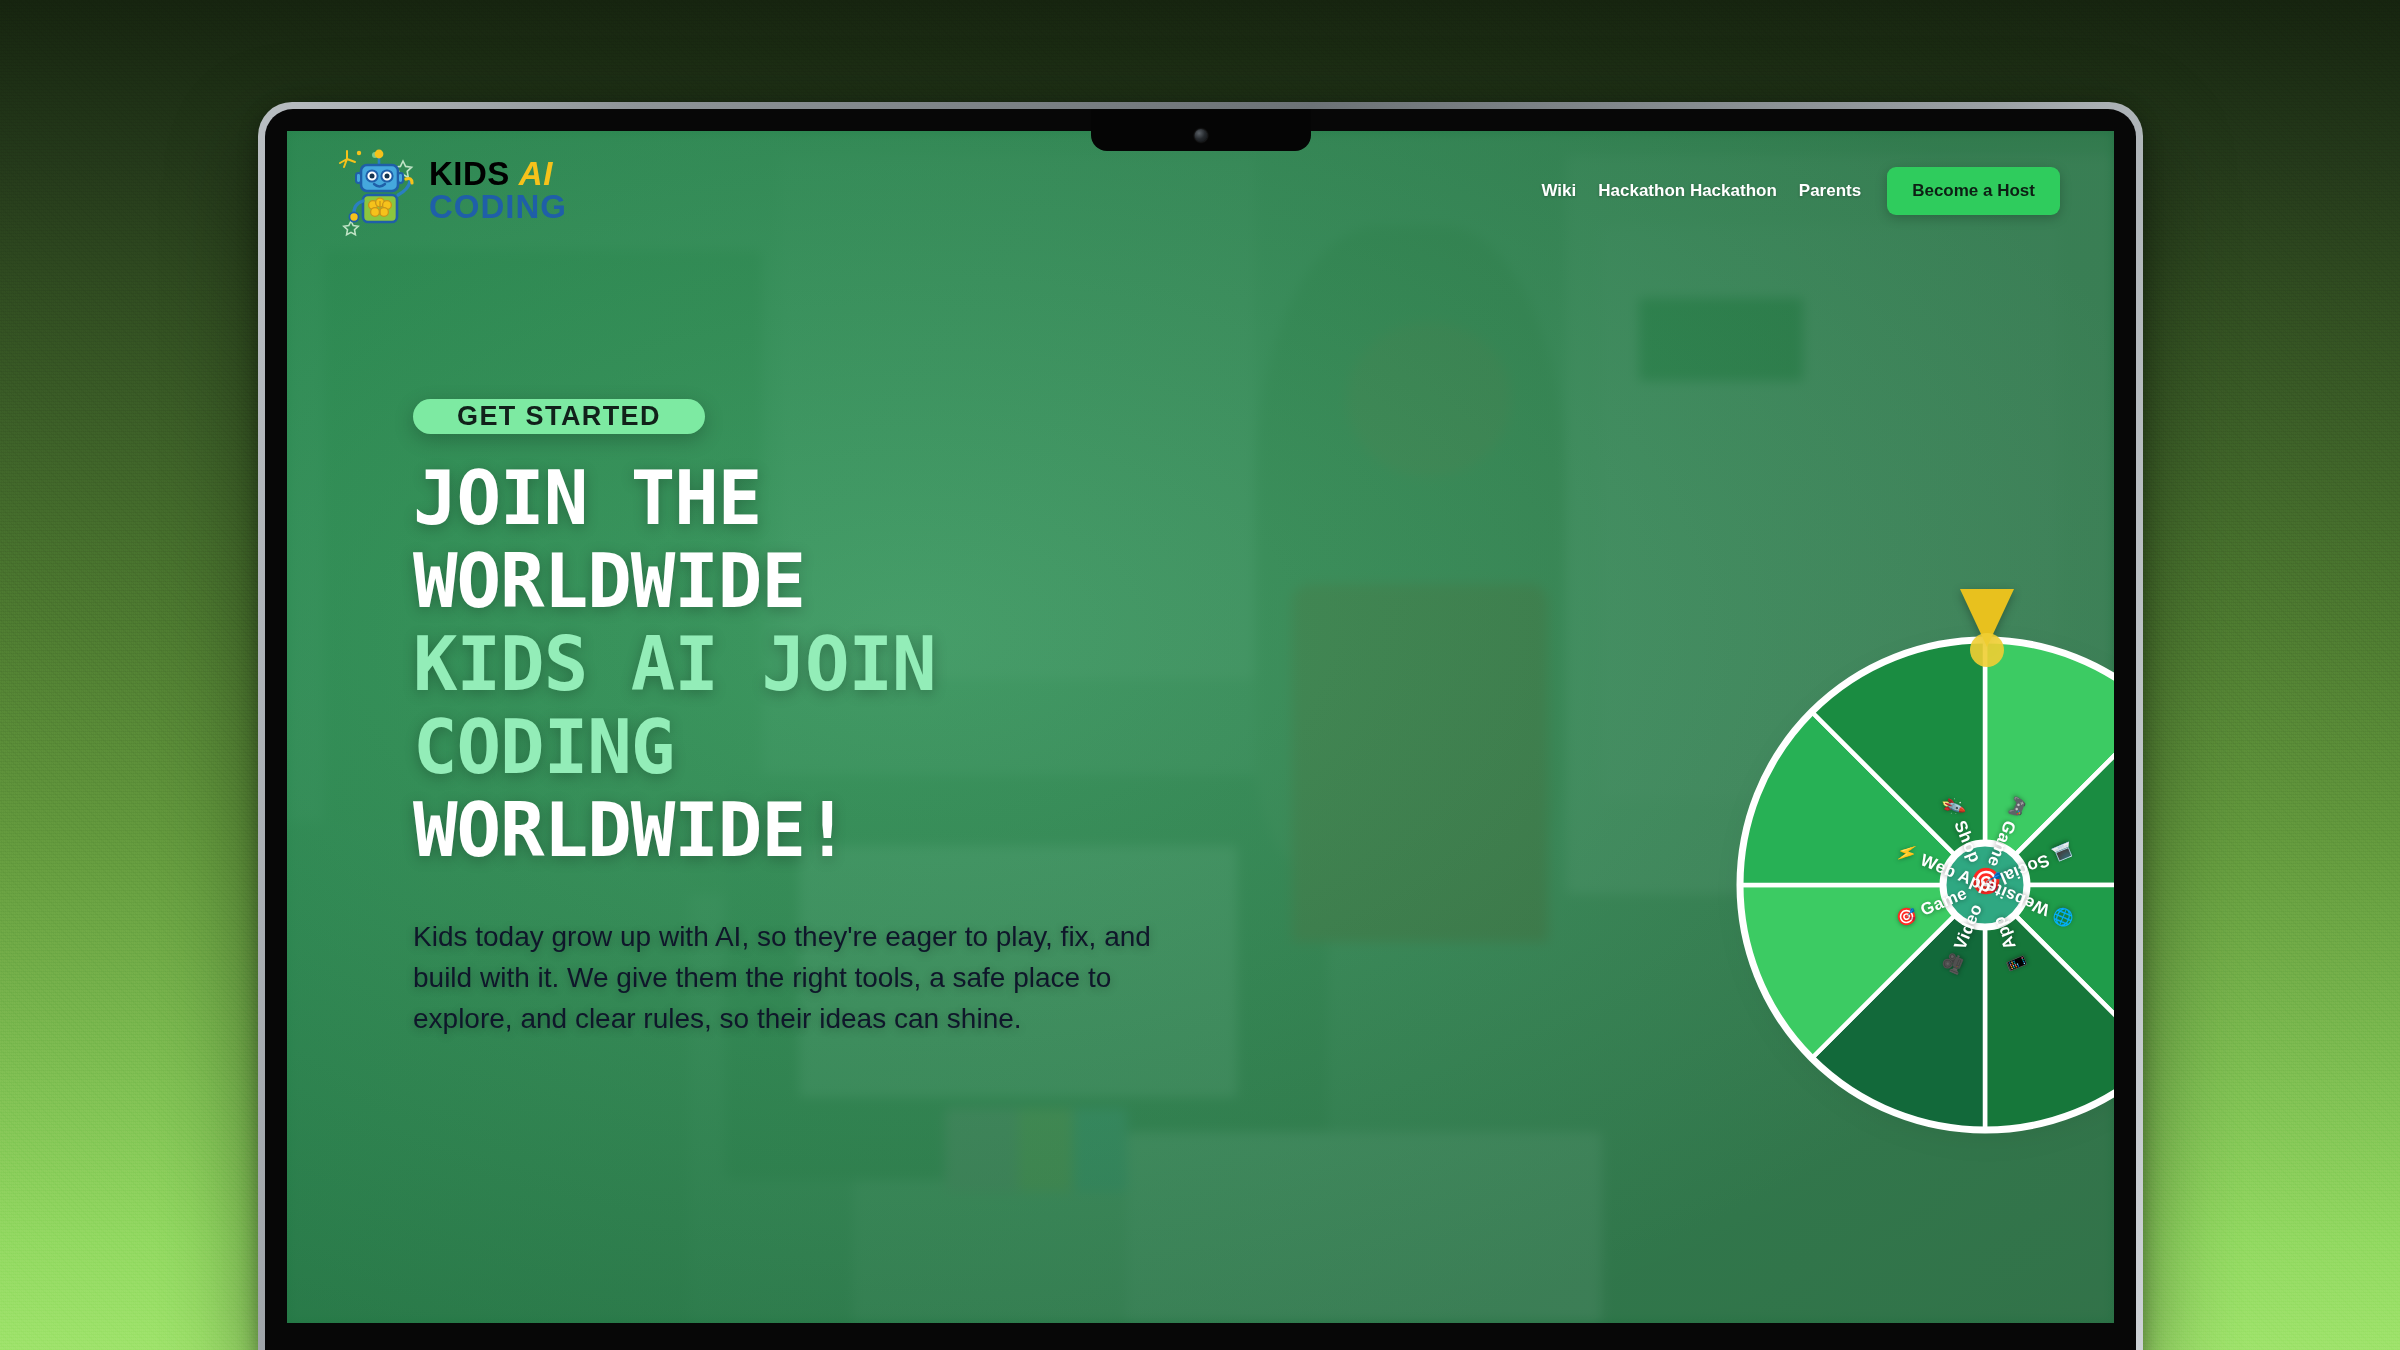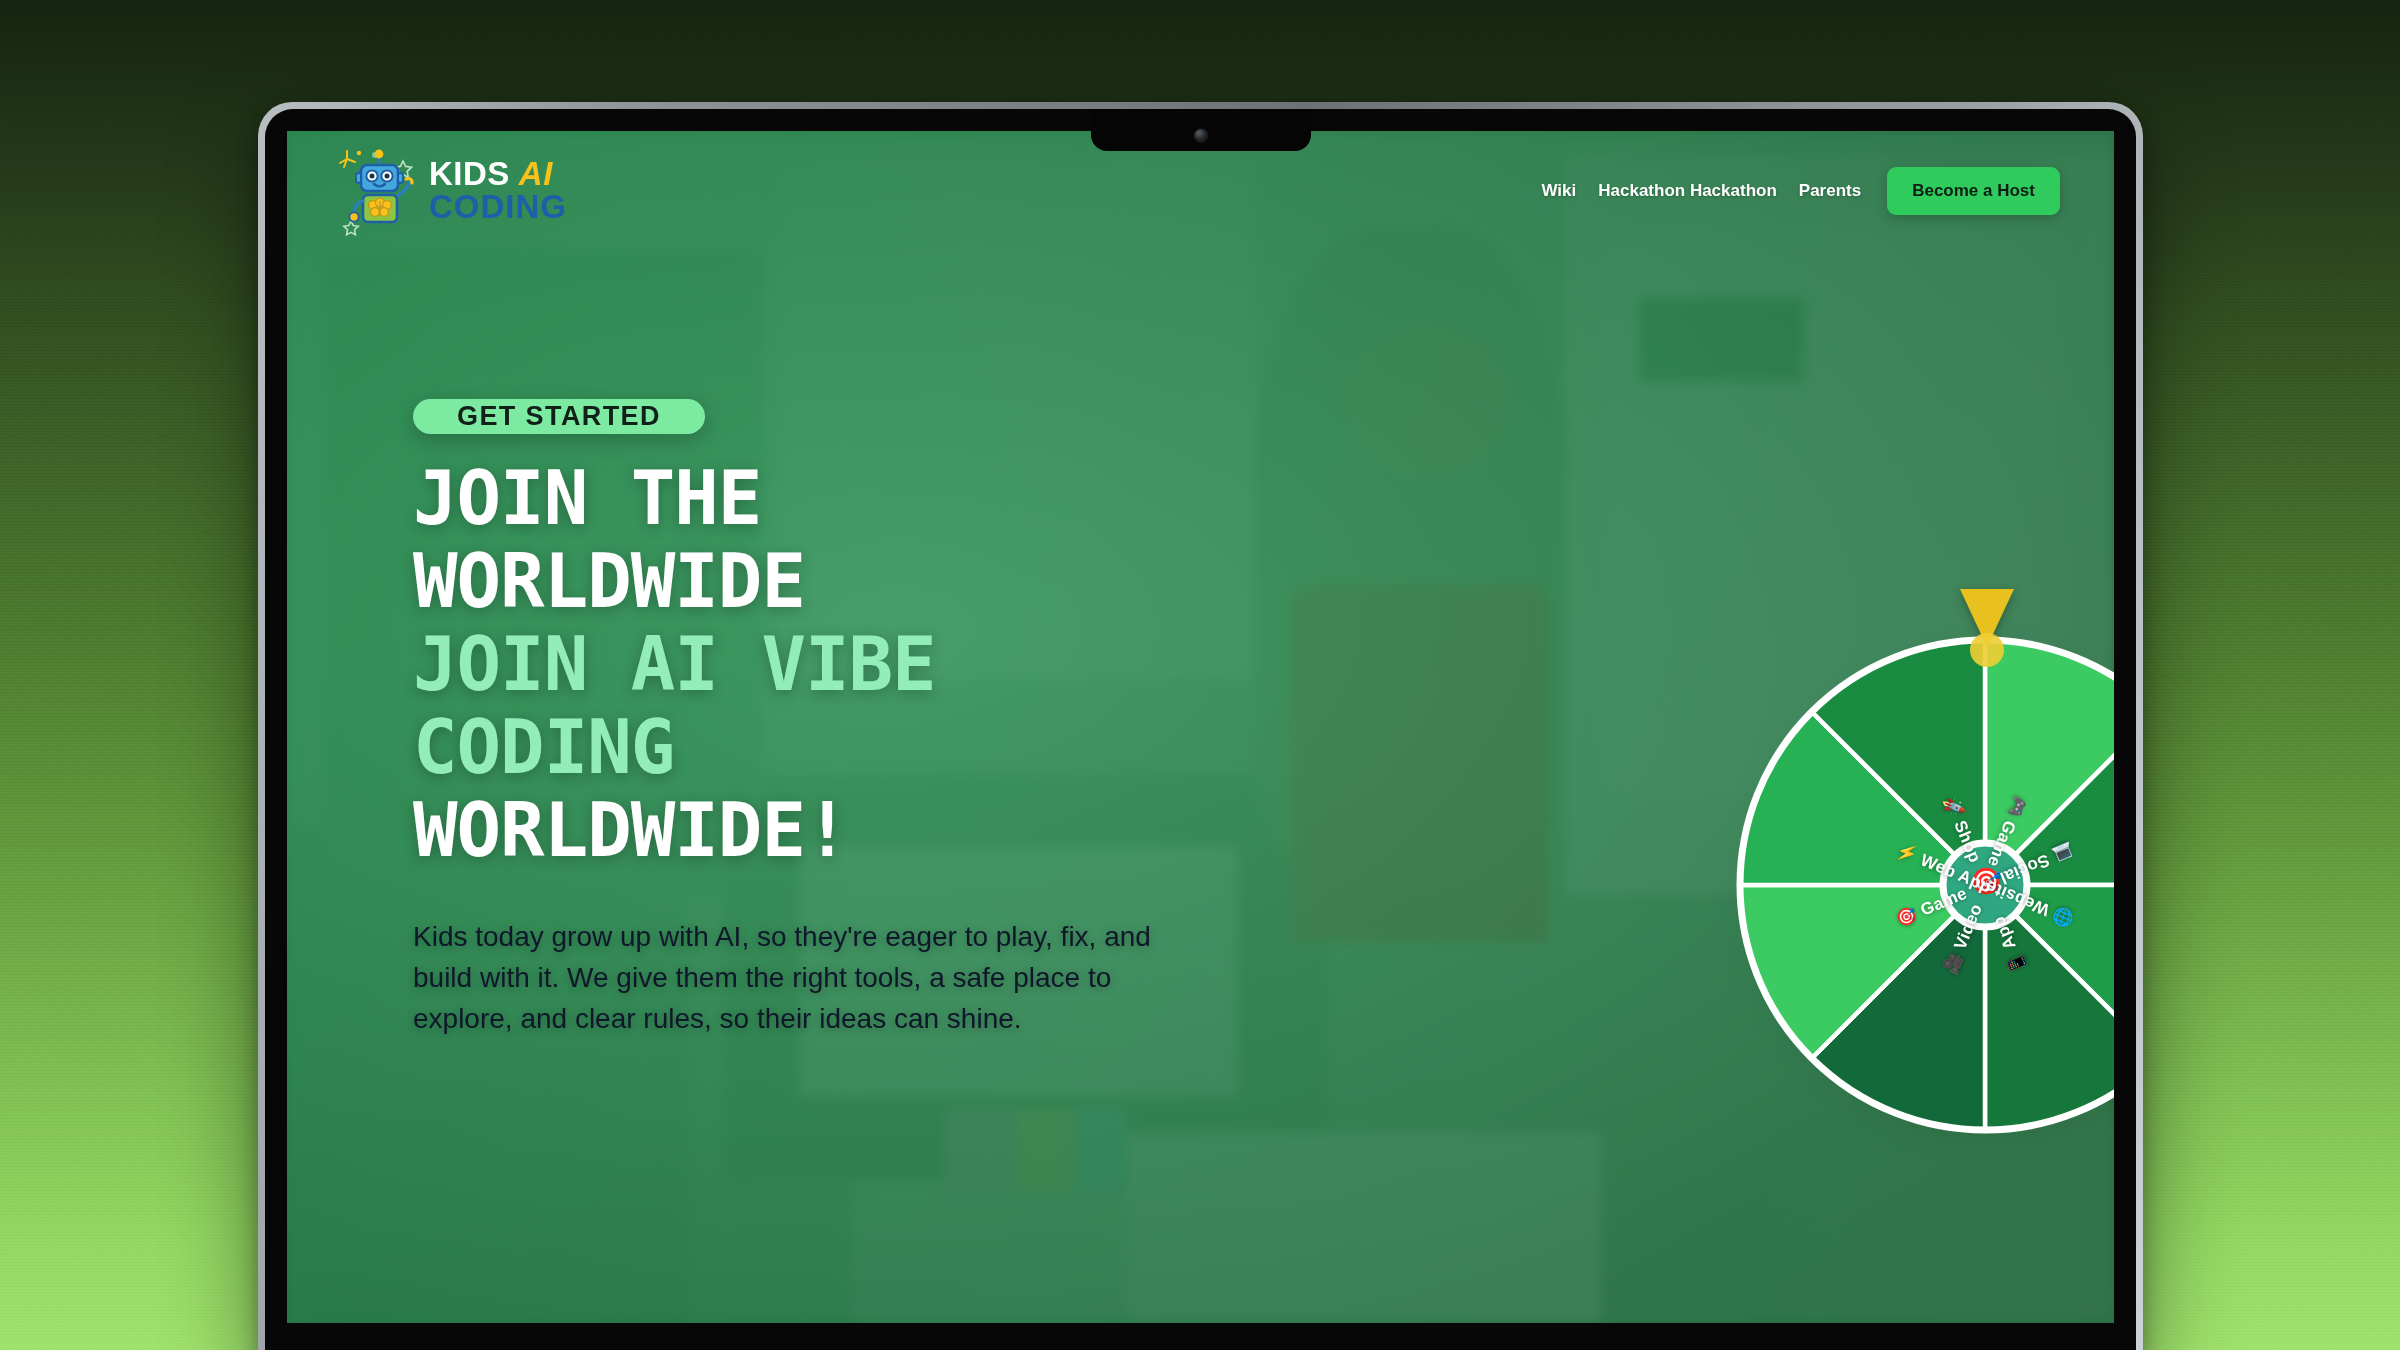--- a/index.html
+++ b/index.html
@@ -91,21 +91,21 @@
   #header {
     position:absolute; left:0; right:0; top:0; height:120px;
     display:flex; align-items:center; justify-content:space-between;
     padding:0 54px 0 50px;
     z-index:20;
   }
   #logo { display:flex; align-items:center; gap:6px; position:relative; }
   #robot { width:86px; height:92px; position:relative; flex:0 0 auto; }
   #wordmark { display:flex; flex-direction:column; line-height:.93; }
   .wm-row { display:flex; align-items:baseline; gap:9px; }
-  .wm-kids { font-size:33px; font-weight:800; color:#ffffff; letter-spacing:.5px; }
+  .wm-kids { font-size:33px; font-weight:800; color:#000000; letter-spacing:.5px; }
   .wm-ai   { font-size:33px; font-weight:800; color:#f6c21b; letter-spacing:.5px;font-style:italic; }
   .wm-cod  { font-size:33px; font-weight:800; color:#1f5fa8; letter-spacing:1px; margin-top:2px; }
 
   #nav { display:flex; align-items:center; gap:22px;justify-content:center; }
   .nav-link {
     color:#ffffff; font-size:17px; font-weight:700;
     text-decoration:none; white-space:nowrap;
     text-shadow:0 1px 3px rgba(0,0,0,.28);
     cursor:pointer;
   }
@@ -289,21 +289,21 @@
           <button id="host-btn">Become a Host</button>
         </nav>
       </div>
 
       <div id="hero">
         <button id="get-started">GET STARTED</button>
 
         <h1 id="headline">
           <span class="hl-white">JOIN THE</span>
           <span class="hl-white">WORLDWIDE</span>
-          <span class="hl-mint">JOIN AI VIBE</span>
+          <span class="hl-mint">KIDS AI JOIN</span>
           <span class="hl-mint">CODING</span>
           <span class="hl-white">WORLDWIDE!</span>
         </h1>
 
         <p id="subcopy">Kids today grow up with AI, so they're eager to play, fix, and build with it. We give them the right tools, a safe place to explore, and clear rules, so their ideas can shine.</p>
       </div>
 
       <div id="wheel-wrap">
         <div id="wheel-glow"></div>
         <div id="pointer">

